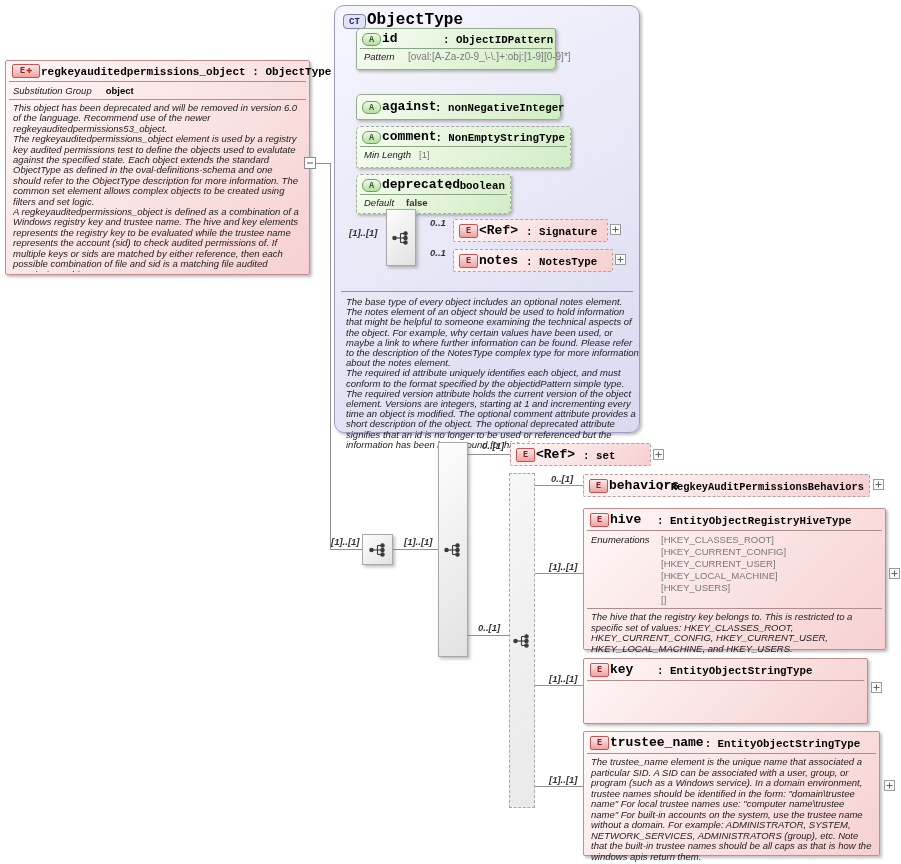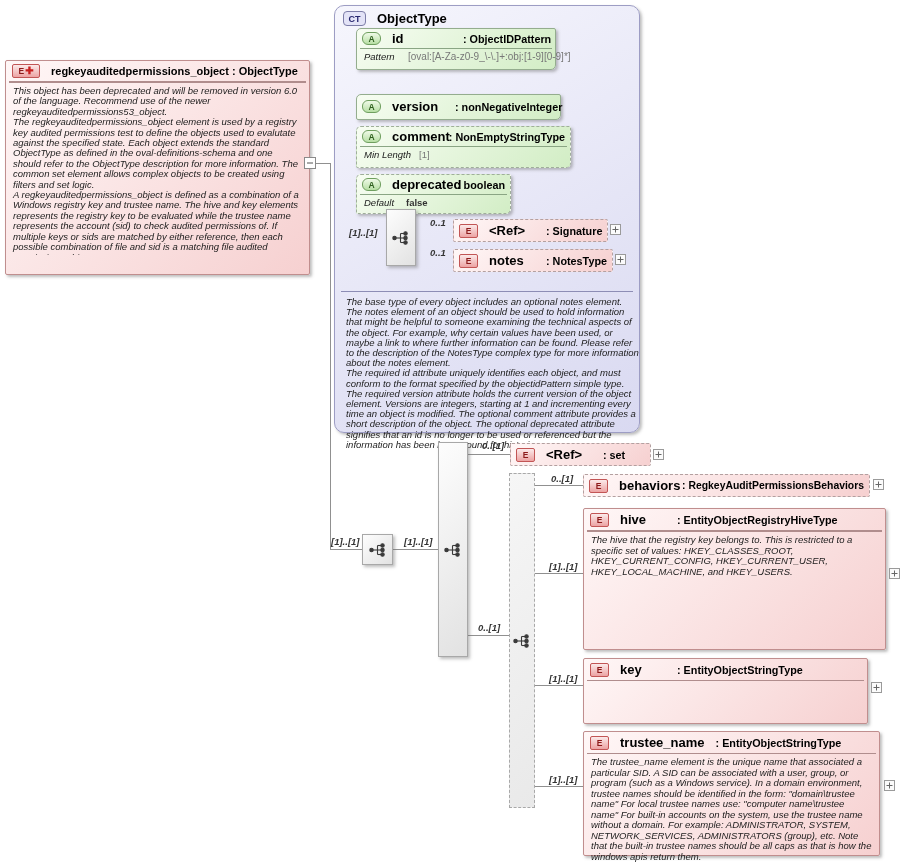--- a/index.html
+++ b/index.html
@@ -8,21 +8,21 @@
   .wires{position:absolute;left:0;top:0;z-index:0;}
   .node{position:absolute;box-sizing:border-box;z-index:2;}
   .shadow{box-shadow:2px 2px 3px rgba(110,110,110,.45);}
   .elem{background:linear-gradient(135deg,#fff7f7 0%,#f6d0d0 100%);border:1px solid #c08e8e;border-radius:2px;}
   .elem.dashed{border:1px dashed #b3a0a0;}
   .attr{background:linear-gradient(135deg,#f7fdf2 0%,#d2edc5 100%);border:1px solid #94ad8e;border-radius:5px 2px 5px 2px;}
   .attr.dashed{border-style:dashed;border-color:#9fae9a;}
   .ct{background:linear-gradient(150deg,#f6f6fd 0%,#d9d9f1 100%);border:1px solid #9d9dc4;border-radius:10px;}
   .comp{background:linear-gradient(135deg,#fdfdfd 0%,#e2e2e2 100%);border:1px solid #a8a8a8;}
   .comp.dashed{border-style:dashed;background:linear-gradient(135deg,#f6f6f6 0%,#e9e9e9 100%);}
-  .hdr{display:flex;align-items:center;gap:11px;padding:3px 6px;}
+  .hdr{display:flex;align-items:flex-end;gap:1px;padding:3px 6px;font-family:Liberation Mono, monospace;}
   .title{font-weight:bold;font-size:10.8px;color:#000;white-space:nowrap;}
   .name{font-weight:bold;font-size:13px;color:#000;min-width:46px;white-space:nowrap;}
   .attr .name{min-width:60px;}
   .type{font-weight:bold;font-size:10.8px;color:#000;white-space:nowrap;}
   .sep{border-top:1px solid #b08d8d;margin:0 3px;}
   .attr-sep{border-top:1px solid #8aa584;margin:0 3px;}
   .facet{display:flex;align-items:flex-start;padding:2px 7px;font-size:9.5px;gap:8px;}
   .facet-label{font-style:italic;color:#1a1a1a;flex:none;}
   .facet-value{color:#787878;}
   .bold-val{font-weight:bold;color:#333;}
@@ -71,55 +71,59 @@
 
   <div class="node elem shadow" style="left:5px;top:60px;width:305px;height:215px;">
     <div class="hdr">
       <span class="badge-e wide">
         <span>E</span>
           <span class="plus-glyph">✚</span>
       </span>
       <span class="title" style="font-size:11px;">regkeyauditedpermissions_object : ObjectType</span>
     </div>
     <div class="sep"></div>
+    <div class="facet" style="padding:3px 7px;gap:14px;">
+      <span class="facet-label">Substitution Group</span>
+      <span class="facet-value bold-val" style="color:#000;">object</span>
+    </div>
     <div class="sep"></div>
     <div class="desc" style="height:166px;line-height:10.4px;">This object has been deprecated and will be removed in version 6.0 of the language. Recommend use of the newer regkeyauditedpermissions53_object.
 The regkeyauditedpermissions_object element is used by a registry key audited permissions test to define the objects used to evalutate against the specified state. Each object extends the standard ObjectType as defined in the oval-definitions-schema and one should refer to the ObjectType description for more information. The common set element allows complex objects to be created using filters and set logic.
 A regkeyauditedpermissions_object is defined as a combination of a Windows registry key and trustee name. The hive and key elements represents the registry key to be evaluated while the trustee name represents the account (sid) to check audited permissions of. If multiple keys or sids are matched by either reference, then each possible combination of file and sid is a matching file audited permissions object.
 In addition, a number of behaviors may be provided that help guide the co</div>
   </div>
 
   <svg class="toggle" style="left:304px;top:157px;" width="12" height="12">
     <rect x="0.5" y="0.5" width="11" height="11" fill="#ffffff" stroke="#8a8a8a"></rect>
     <line x1="3" y1="6" x2="9" y2="6" stroke="#555555"></line>
   </svg>
 
   <div class="node ct shadow" style="left:334px;top:5px;width:306px;height:428px;">
     <div class="hdr" style="padding:5px 8px;">
       <span class="badge-ct">CT</span>
-      <span class="title" style="font-size:13px;">ObjectType</span>
+      <span class="title" style="font-size:16px;">ObjectType</span>
     </div>
 
     <div class="node attr shadow" style="left:21px;top:22px;width:200px;height:42px;">
       <div class="hdr" style="padding:2px 5px;">
         <span class="badge-a">A</span>
         <span class="name">id</span>
         <span class="type">: ObjectIDPattern</span>
       </div>
       <div class="attr-sep"></div>
       <div class="facet">
         <span class="facet-label" style="min-width:36px;">Pattern</span>
         <span class="facet-value" style="font-size:10px;white-space:nowrap;">[oval:[A-Za-z0-9_\-\.]+:obj:[1-9][0-9]*]</span>
       </div>
     </div>
 
     <div class="node attr shadow" style="left:21px;top:88px;width:205px;height:26px;">
       <div class="hdr" style="padding:4px 5px;">
         <span class="badge-a">A</span>
-        <span class="name" style="min-width:52px;">version</span>
+        <span class="name" style="min-width:52px;">against</span>
         <span class="type">: nonNegativeInteger</span>
       </div>
     </div>
 
     <div class="node attr dashed shadow" style="left:21px;top:120px;width:215px;height:42px;">
       <div class="hdr" style="padding:2px 5px;">
         <span class="badge-a">A</span>
         <span class="name" style="min-width:0;">comment</span>
         <span class="type">: NonEmptyStringType</span>
       </div>
@@ -281,20 +285,31 @@
   </svg>
 
   <div class="card" style="left:549px;top:561px;">[1]..[1]</div>
   <div class="node elem shadow" style="left:583px;top:508px;width:303px;height:142px;">
     <div class="hdr" style="padding:3px 6px;">
       <span class="badge-e">E</span>
       <span class="name">hive</span>
       <span class="type">: EntityObjectRegistryHiveType</span>
     </div>
     <div class="sep"></div>
+    <div class="facet" style="padding:3px 7px;">
+      <span class="facet-label" style="min-width:62px;">Enumerations</span>
+      <span class="enum-col">
+        <span class="facet-value">[HKEY_CLASSES_ROOT]</span>
+        <span class="facet-value">[HKEY_CURRENT_CONFIG]</span>
+        <span class="facet-value">[HKEY_CURRENT_USER]</span>
+        <span class="facet-value">[HKEY_LOCAL_MACHINE]</span>
+        <span class="facet-value">[HKEY_USERS]</span>
+        <span class="facet-value">[]</span>
+      </span>
+    </div>
     <div class="sep"></div>
     <div class="desc">The hive that the registry key belongs to. This is restricted to a specific set of values: HKEY_CLASSES_ROOT, HKEY_CURRENT_CONFIG, HKEY_CURRENT_USER, HKEY_LOCAL_MACHINE, and HKEY_USERS.</div>
   </div>
   <svg class="toggle" style="left:889px;top:568px;" width="11" height="11">
     <rect x="0.5" y="0.5" width="10" height="10" fill="#fbfbfb" stroke="#9a9a9a"></rect>
     <line x1="2.5" y1="5.5" x2="8.5" y2="5.5" stroke="#666"></line>
       <line x1="5.5" y1="2.5" x2="5.5" y2="8.5" stroke="#666"></line>
   </svg>
 
   <div class="card" style="left:549px;top:673px;">[1]..[1]</div>

